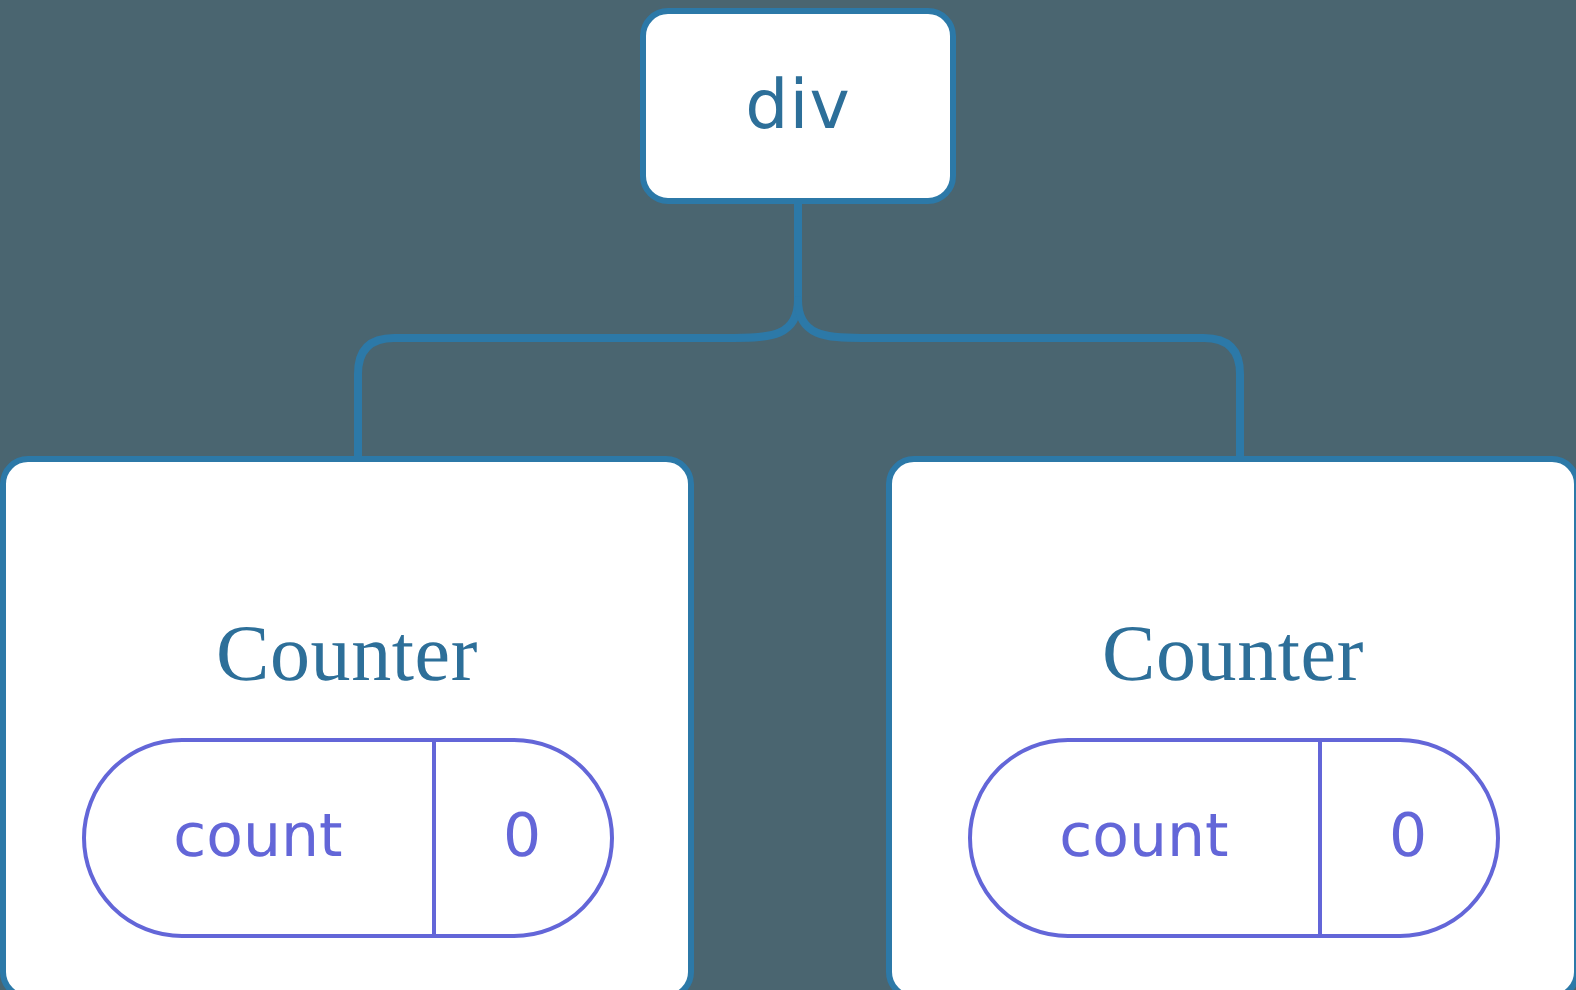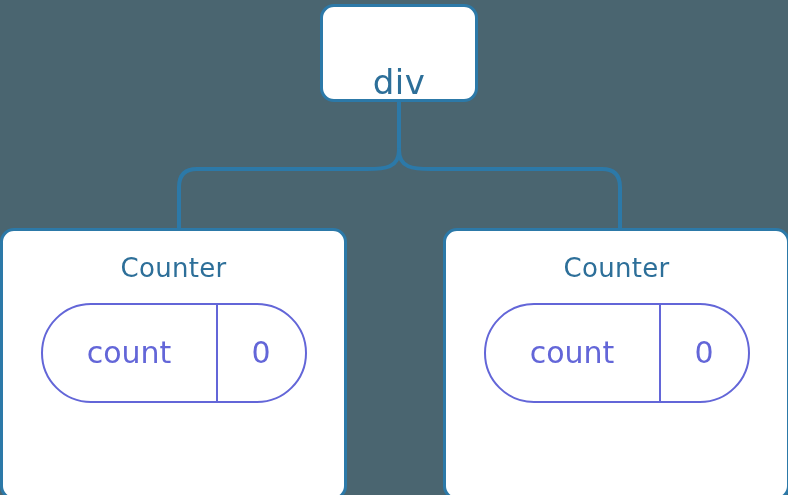--- a/index.html
+++ b/index.html
@@ -35,21 +35,21 @@
     box-sizing: border-box;
   }
 
   
   #node-div {
     left: 320px;
     top: 4px;
     width: 158px;
     height: 98px;
     display: flex;
-    align-items: flex-end;
+    align-items: center;
     justify-content: center;
   }
   #node-div .node-title {
     font-size: 34px;
     color: #2d6f99;
     letter-spacing: 0.5px;
     line-height: 1;
   }
 
   
@@ -58,25 +58,26 @@
     width: 347px;
     height: 272px;
     display: flex;
     flex-direction: column;
     align-items: center;
   }
   #node-counter-left  { left: 0px; }
   #node-counter-right { left: 443px; }
 
   .node-component .node-title {
-    font-size: 26px;
+    font-size: 40px;
     color: #2d6f99;
     line-height: 1;
-    margin-top: 24px;
+    margin-top: 76px;
     letter-spacing: 0.3px;
+    font-family: Liberation Serif, serif;
   }
 
   
   .state-pill {
     position: relative;
     margin-top: 22px;
     width: 266px;
     height: 100px;
     border: 2px solid #6366d8;
     border-radius: 50px;

